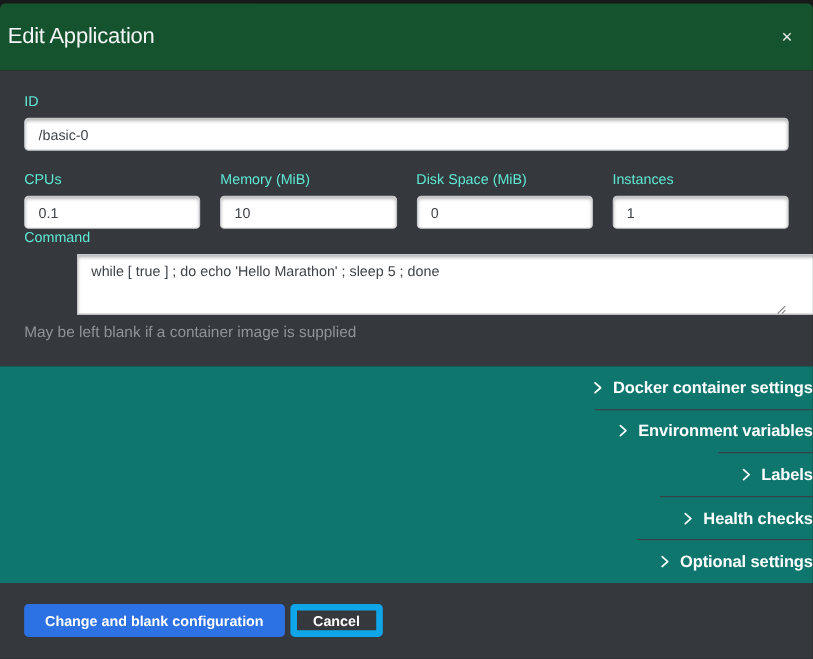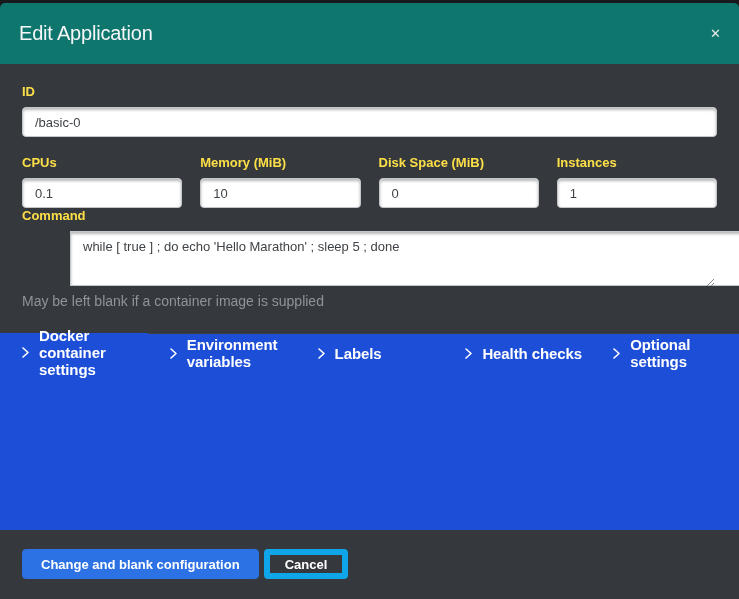--- a/index.html
+++ b/index.html
@@ -13,26 +13,26 @@
     position: absolute;
     top: 3px; left: 0;
     width: 739px; height: 596px;
     display: flex;
     flex-direction: column;
     border-radius: 5px 5px 0 0;
     overflow: hidden;
   }
   
   .modal-header {
-    background: #0f766e;
+    background: #14532d;
     height: 61px;
     flex: 0 0 61px;
     display: flex;
     align-items: center;
-    padding: 0 16px 0 19px;
+    padding: 0 16px 0 7px;
     gap: 32px;
   }
   .modal-title {
     color: #f5f6f7;
     font-size: 20px;
     font-weight: 400;
     letter-spacing: -0.2px;
   }
   .close-btn {
     margin-left: auto;
@@ -46,23 +46,23 @@
     font-family: inherit;
   }
   
   .form-area {
     background: #35383d;
     flex: 0 0 269px;
     padding: 20px 22px 0 22px;
   }
   .field-label {
     display: block;
-    color: #fde047;
-    font-size: 13px;
-    font-weight: 700;
+    color: #5eead4;
+    font-size: 13px;
+    font-weight: 400;
     margin-bottom: 8px;
   }
   .text-input {
     display: block;
     width: 100%;
     height: 30px;
     background: #ffffff;
     border: 1px solid #c3c7cb;
     border-radius: 4px;
     box-shadow: inset 0 2px 3px rgba(0,0,0,0.28);
@@ -102,24 +102,25 @@
     width: 10px; height: 10px;
     cursor: nwse-resize;
   }
   .help-text {
     color: #8f9499;
     font-size: 14px;
     margin-top: 7px;
   }
   
   .sections {
-    background: #1d4ed8;
+    background: #0f766e;
     flex: 0 0 197px;
     display: flex;
-    flex-direction: row;
+    flex-direction: column;
+    align-items: flex-end;
   }
   .section-row {
     height: 39.4px;
     flex: 1;
     display: flex;
     align-items: center;
     padding-left: 21px;
     cursor: pointer;
   }
   .section-row + .section-row { border-top: 1px solid #3b3e42; }

